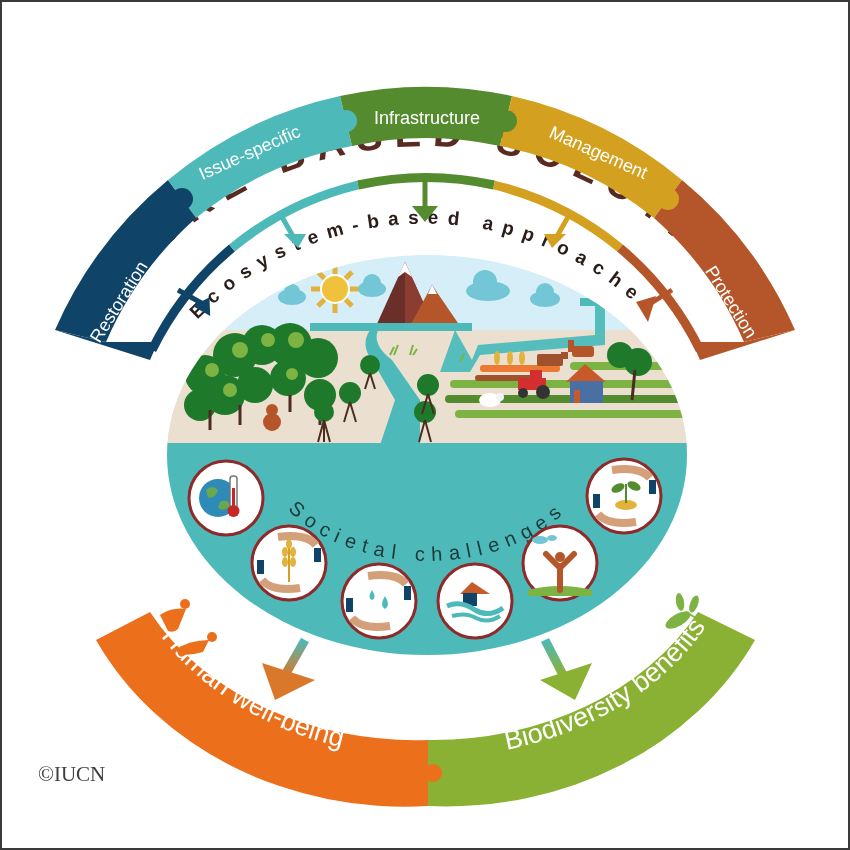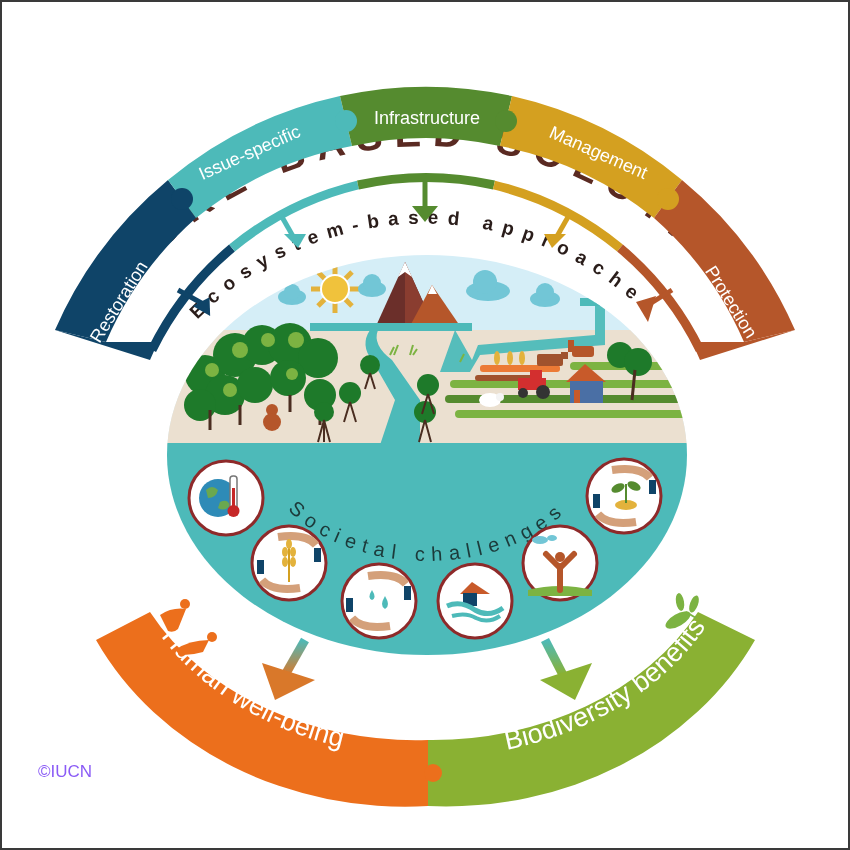--- a/index.html
+++ b/index.html
@@ -4,21 +4,21 @@
 <style>
   html, body { margin: 0; padding: 0; background: #ffffff; }
   body { width: 850px; height: 850px; overflow: hidden; font-family: "Liberation Sans", sans-serif; }
   .frame { position: absolute; left: 0; top: 0; width: 846px; height: 846px; border: 2px solid #3a3a3a; background: #ffffff; }
   svg { position: absolute; left: 0; top: 0; }
   .title-text { font-family: "Liberation Sans", sans-serif; font-weight: bold; font-size: 40px; fill: #5a2a22; letter-spacing: 11px; }
   .band-text { font-family: "Liberation Sans", sans-serif; font-size: 18px; fill: #ffffff; }
   .eco-text { font-family: "Liberation Sans", sans-serif; font-weight: bold; font-size: 19px; fill: #2a1d1a; letter-spacing: 9px; }
   .soc-text { font-family: "Liberation Sans", sans-serif; font-size: 20px; fill: #1c3a3a; letter-spacing: 7px; }
   .bottom-text { font-family: "Liberation Sans", sans-serif; font-size: 27px; fill: #ffffff; }
-  .copyright { position: absolute; left: 38px; top: 762px; font-family: Liberation Sans, sans-serif; font-size: 17px; color: #8b5cf6; }
+  .copyright { position: absolute; left: 38px; top: 762px; font-family: Liberation Serif, serif; font-size: 21px; color: #404040; }
 </style>
 </head>
 <body>
 
 <div class="frame"></div>
 
 <svg width="850" height="850" viewBox="0 0 850 850">
   <defs>
 
     <path id="titlePath" d="M 50 420 A 400 420 0 0 1 800 420"></path>

